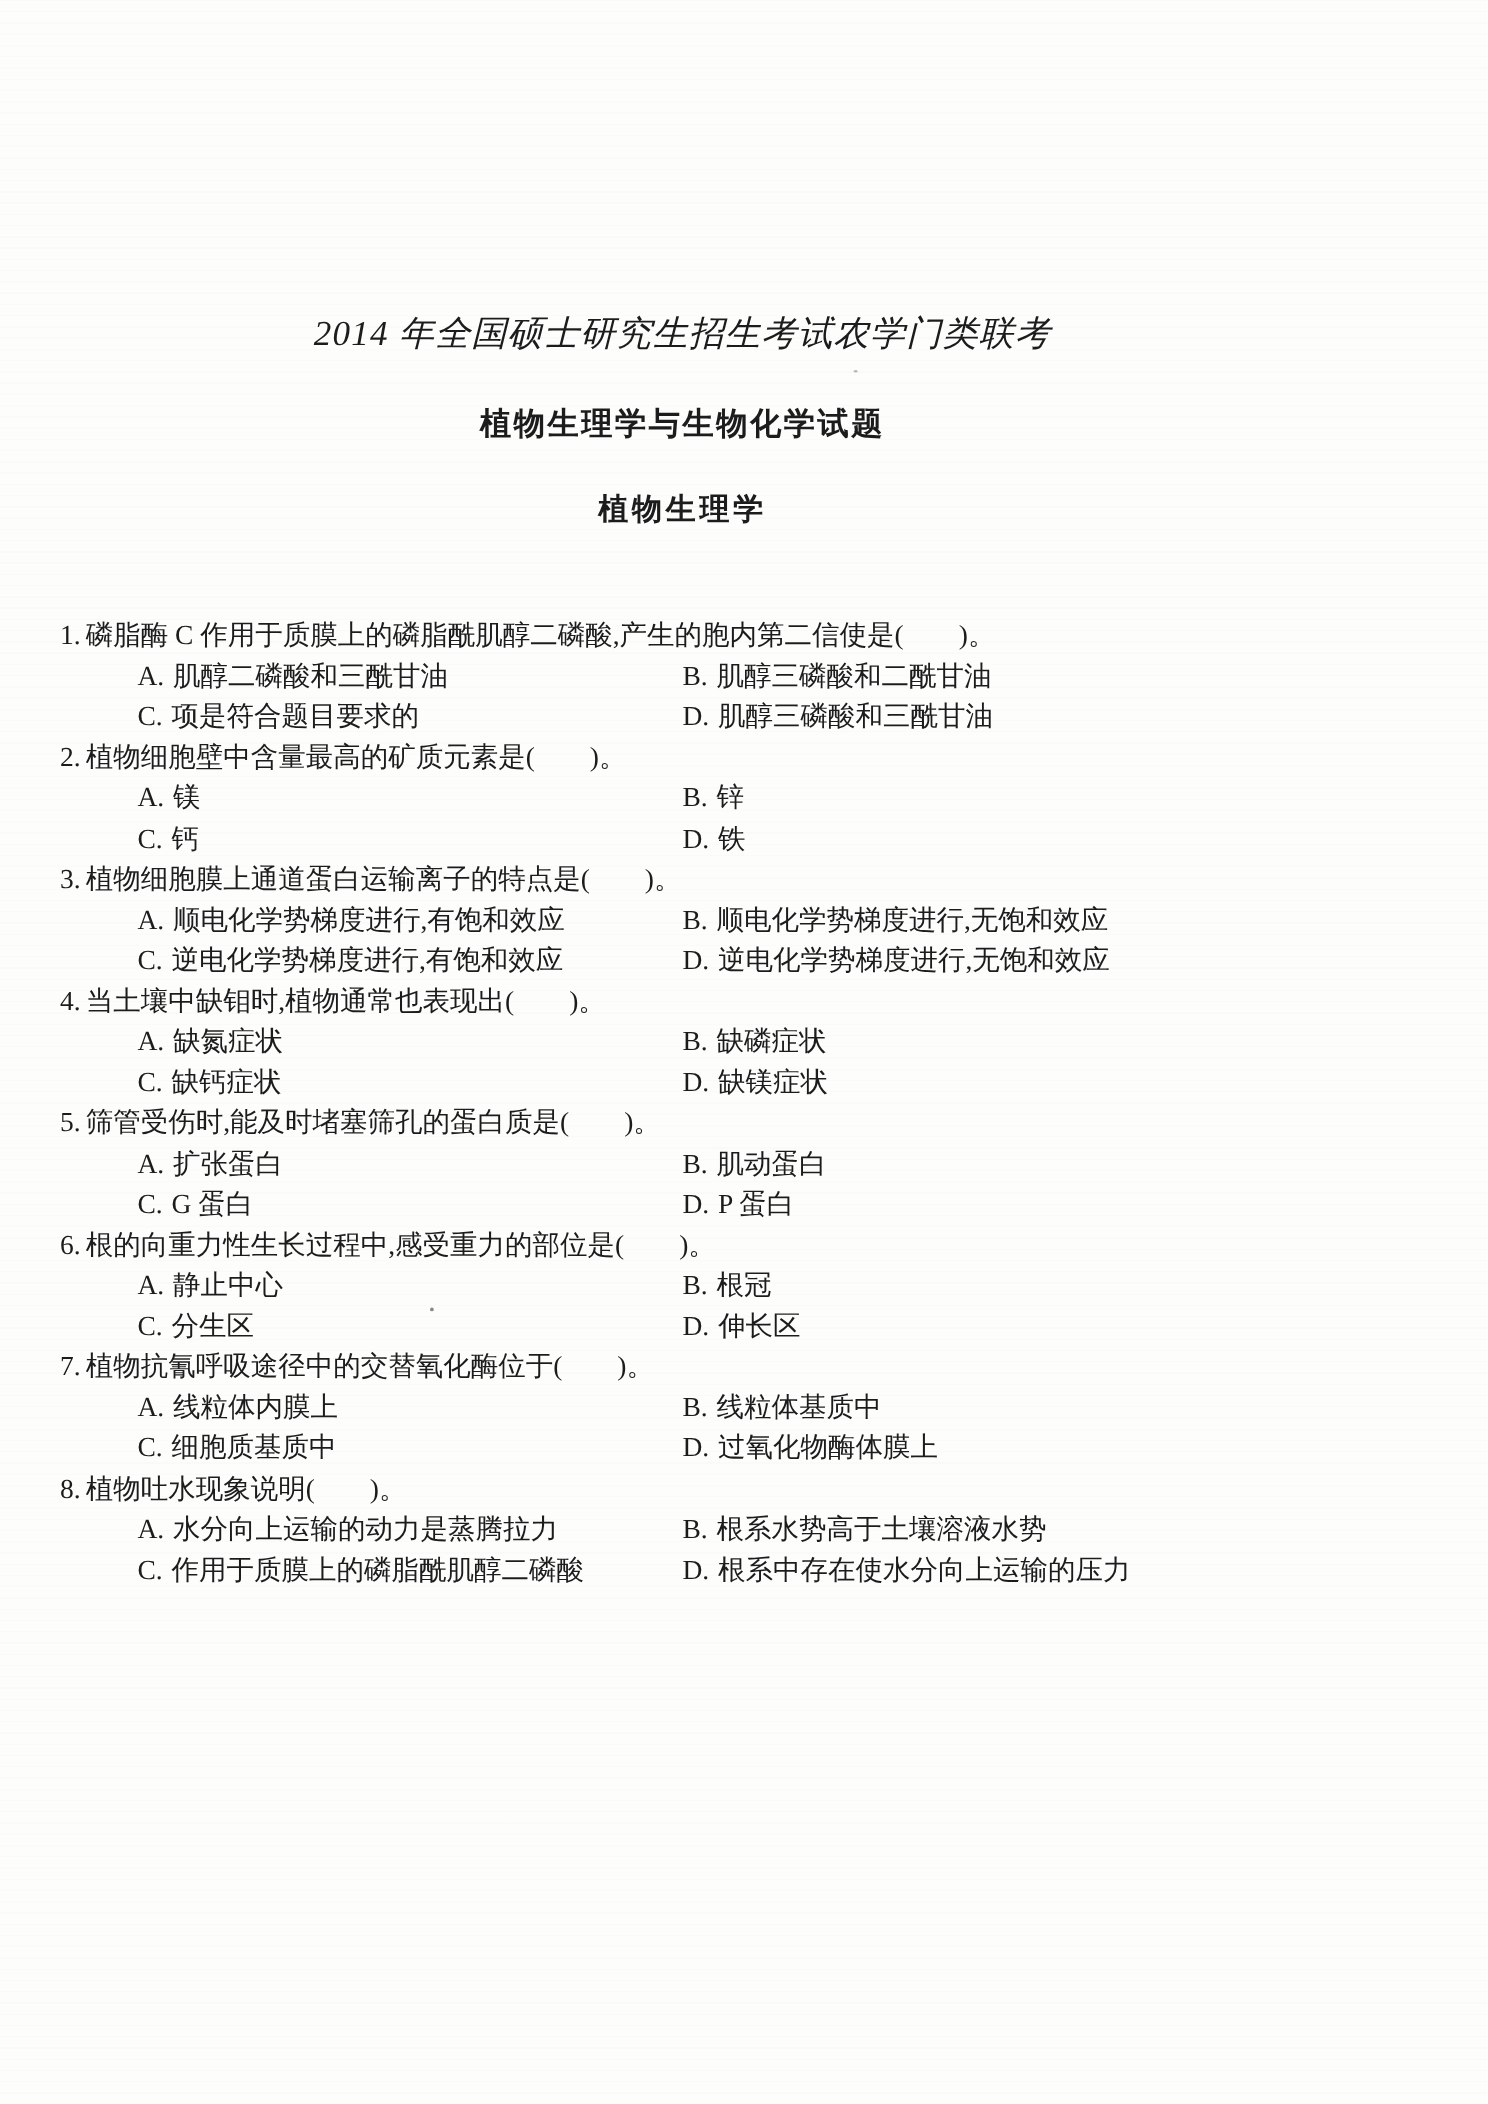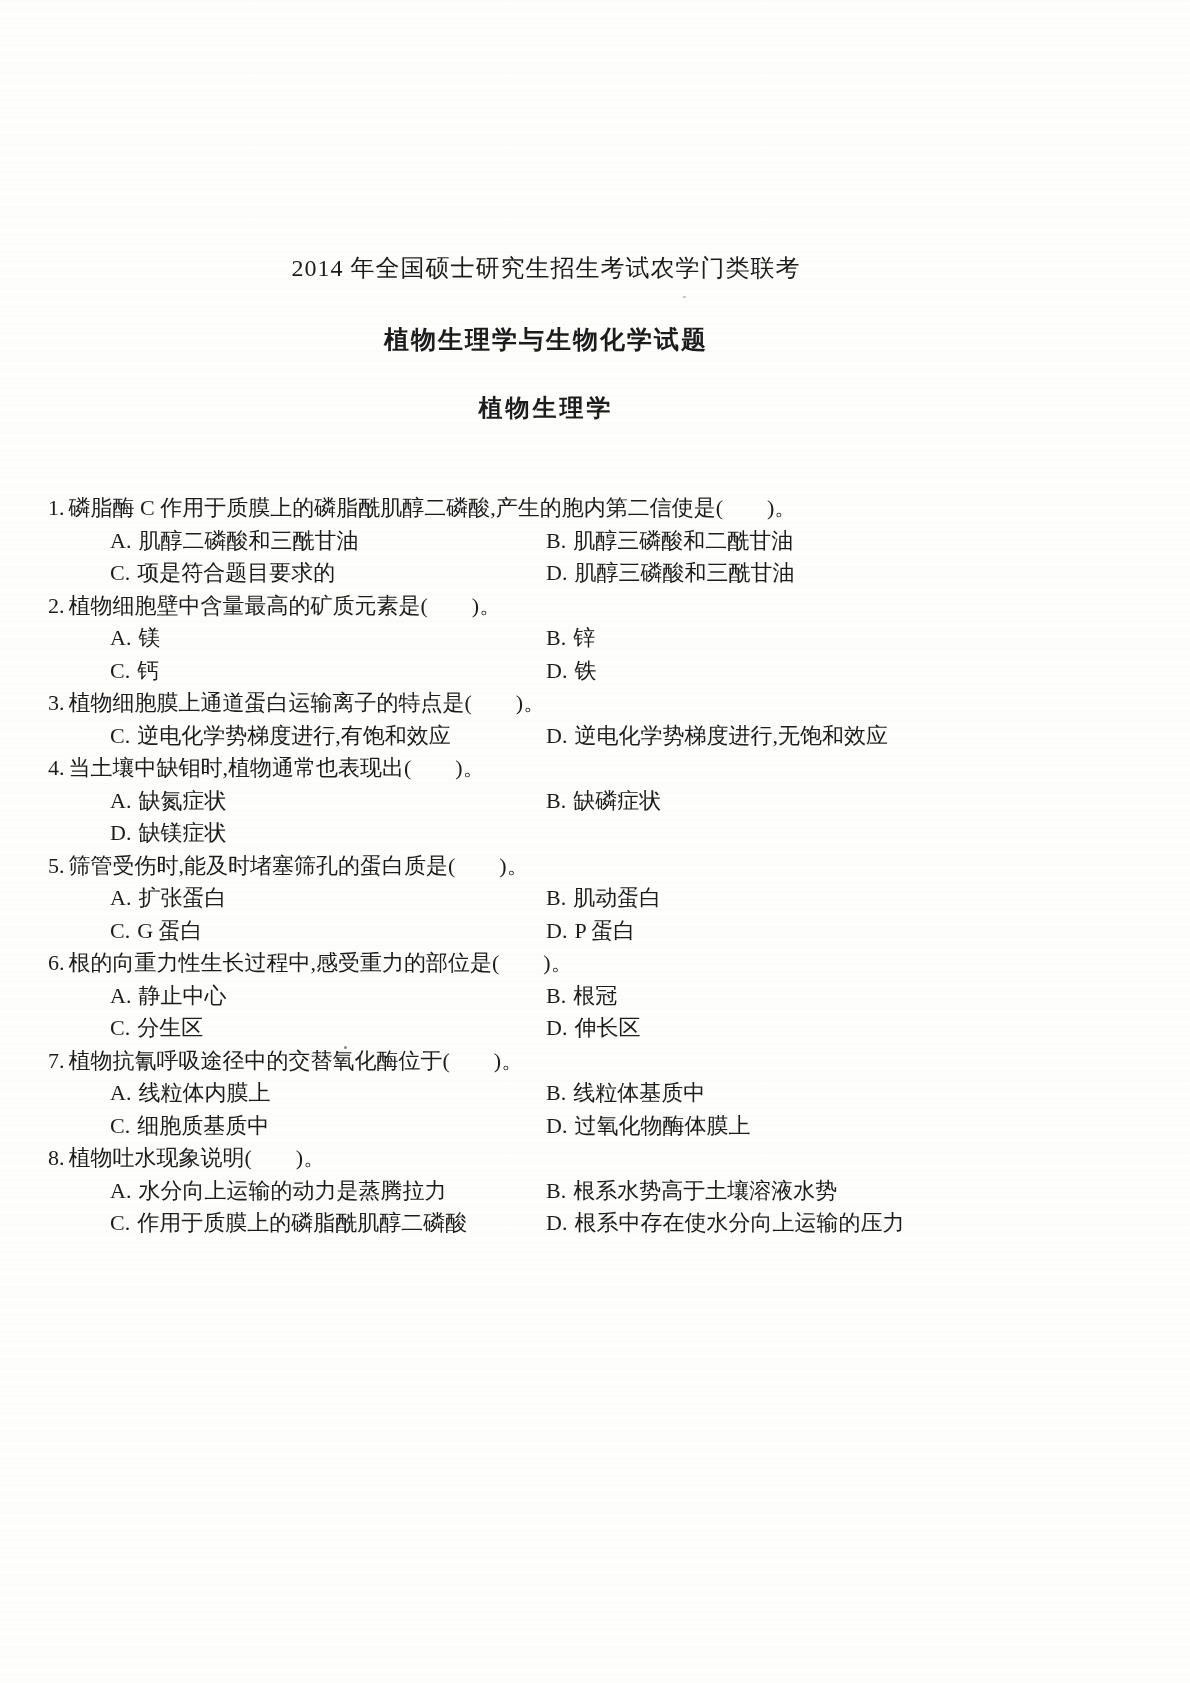--- a/index.html
+++ b/index.html
@@ -26,24 +26,25 @@
       #fdfdfc;
     overflow: hidden;
   }
   .header-block {
     width: 1092px; 
     text-align: center;
   }
   .title {
     margin: 0;
     padding-top: 253px;
-    font-size: 24px;
+    font-size: 28px;
     line-height: 30px;
     font-weight: 400;
     letter-spacing: 1px;
+    font-style: italic;
   }
   .subtitle {
     margin: 39px 0 0 0;
     font-size: 25px;
     line-height: 36px;
     font-weight: 700;
     letter-spacing: 2px;
   }
   .section-title {
     margin: 37px 0 17px 0;
@@ -116,32 +117,37 @@
       </div>
       <div class="opt-row">
         <p class="opt opt-left"><span class="opt-label">C.</span><span class="opt-text">钙</span></p>
         <p class="opt opt-right"><span class="opt-label">D.</span><span class="opt-text">铁</span></p>
       </div>
     </div>
 
     <div class="question">
       <p class="q-line"><span class="q-num">3.</span><span class="q-text">植物细胞膜上通道蛋白运输离子的特点是(　　)。</span></p>
       <div class="opt-row">
+        <p class="opt opt-left"><span class="opt-label">A.</span><span class="opt-text">顺电化学势梯度进行,有饱和效应</span></p>
+        <p class="opt opt-right"><span class="opt-label">B.</span><span class="opt-text">顺电化学势梯度进行,无饱和效应</span></p>
+      </div>
+      <div class="opt-row">
         <p class="opt opt-left"><span class="opt-label">C.</span><span class="opt-text">逆电化学势梯度进行,有饱和效应</span></p>
         <p class="opt opt-right"><span class="opt-label">D.</span><span class="opt-text">逆电化学势梯度进行,无饱和效应</span></p>
       </div>
     </div>
 
     <div class="question">
       <p class="q-line"><span class="q-num">4.</span><span class="q-text">当土壤中缺钼时,植物通常也表现出(　　)。</span></p>
       <div class="opt-row">
         <p class="opt opt-left"><span class="opt-label">A.</span><span class="opt-text">缺氮症状</span></p>
         <p class="opt opt-right"><span class="opt-label">B.</span><span class="opt-text">缺磷症状</span></p>
       </div>
       <div class="opt-row">
+        <p class="opt opt-left"><span class="opt-label">C.</span><span class="opt-text">缺钙症状</span></p>
         <p class="opt opt-right"><span class="opt-label">D.</span><span class="opt-text">缺镁症状</span></p>
       </div>
     </div>
 
     <div class="question">
       <p class="q-line"><span class="q-num">5.</span><span class="q-text">筛管受伤时,能及时堵塞筛孔的蛋白质是(　　)。</span></p>
       <div class="opt-row">
         <p class="opt opt-left"><span class="opt-label">A.</span><span class="opt-text">扩张蛋白</span></p>
         <p class="opt opt-right"><span class="opt-label">B.</span><span class="opt-text">肌动蛋白</span></p>
       </div>

